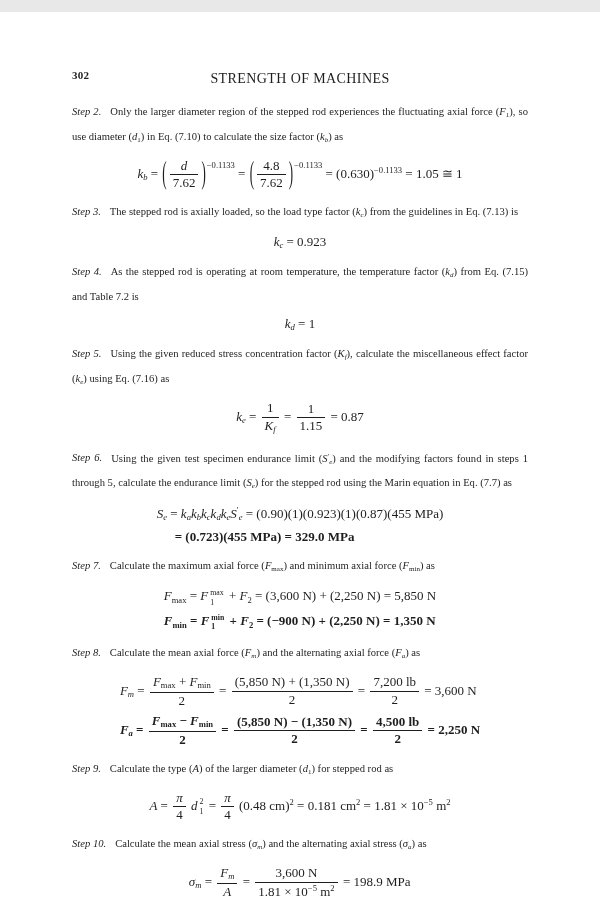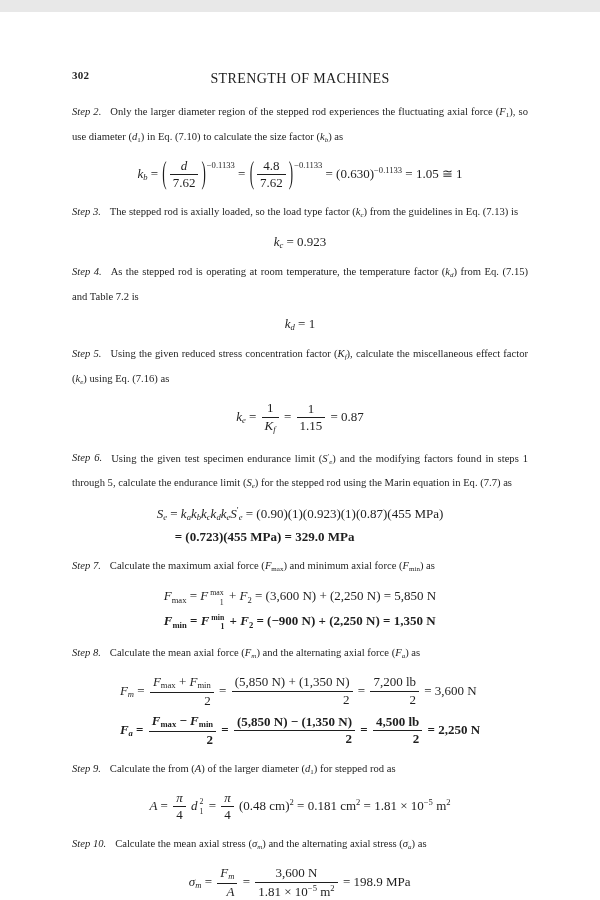--- a/index.html
+++ b/index.html
@@ -23,21 +23,21 @@
   .i{font-style:italic;}
   .sub{font-size:0.66em;vertical-align:-0.28em;}
   .sup{font-size:0.66em;vertical-align:0.55em;}
   .sup.hi{vertical-align:1.2em;}
   .eq,.eqgroup{margin:8px 0 0 0;text-align:center;font-size:13px;line-height:1.25;}
   .eqlines{display:inline-block;text-align:left;}
   .eqline + .eqline{margin-top:6px;font-weight:bold;}
   .eqline.indent{padding-left:18px;}
   .frac{display:inline-block;vertical-align:middle;text-align:center;margin:0 2px;line-height:1.12;}
   .frac>.num{display:block;padding:0 3px 1px 3px;border-bottom:0.9px solid #1e1e1e;}
-  .frac>.den{display:block;padding:1px 3px 0 3px;text-align:right;}
+  .frac>.den{display:block;padding:1px 3px 0 3px;}
   .frac.stk{font-size:0.6em;vertical-align:-0.5em;margin:0 1px;text-align:left;line-height:1.2;}
   .frac.stk>.num{border-bottom:none;padding:0 1px;}
   .frac.stk>.den{padding:0 1px;}
   .bigp{display:inline-block;transform:scaleY(2.5);transform-origin:50% 55%;padding:0 1px;}
 </style>
 </head>
 <body>
 
 <div class="page">
 
@@ -75,21 +75,21 @@
   </div>
 
   <p class="para"><span class="lbl">Step 8.</span><span>Calculate the mean axial force (</span><span class="i">F</span><span class="i sub">m</span><span>) and the alternating axial force (</span><span class="i">F</span><span class="i sub">a</span><span>) as</span></p>
   <div class="eqgroup">
     <div class="eqlines">
       <div class="eqline"><span class="i">F</span><span class="i sub">m</span><span> = </span><span class="frac"><span class="num"><span class="i">F</span><span class="sub">max</span><span> + </span><span class="i">F</span><span class="sub">min</span></span><span class="den"><span>2</span></span></span><span> = </span><span class="frac"><span class="num"><span>(5,850 N) + (1,350 N)</span></span><span class="den"><span>2</span></span></span><span> = </span><span class="frac"><span class="num"><span>7,200 lb</span></span><span class="den"><span>2</span></span></span><span> = 3,600 N</span></div>
       <div class="eqline"><span class="i">F</span><span class="i sub">a</span><span> = </span><span class="frac"><span class="num"><span class="i">F</span><span class="sub">max</span><span> − </span><span class="i">F</span><span class="sub">min</span></span><span class="den"><span>2</span></span></span><span> = </span><span class="frac"><span class="num"><span>(5,850 N) − (1,350 N)</span></span><span class="den"><span>2</span></span></span><span> = </span><span class="frac"><span class="num"><span>4,500 lb</span></span><span class="den"><span>2</span></span></span><span> = 2,250 N</span></div>
     </div>
   </div>
 
-  <p class="para"><span class="lbl">Step 9.</span><span>Calculate the from (</span><span class="i">A</span><span>) of the larger diameter (</span><span class="i">d</span><span class="sub">1</span><span>) for stepped rod as</span></p>
+  <p class="para"><span class="lbl">Step 9.</span><span>Calculate the type (</span><span class="i">A</span><span>) of the larger diameter (</span><span class="i">d</span><span class="sub">1</span><span>) for stepped rod as</span></p>
   <div class="eq"><span class="i">A</span><span> = </span><span class="frac"><span class="num"><span class="i">π</span></span><span class="den"><span>4</span></span></span><span> </span><span class="i">d</span><span class="frac stk"><span class="num"><span>2</span></span><span class="den"><span>1</span></span></span><span> = </span><span class="frac"><span class="num"><span class="i">π</span></span><span class="den"><span>4</span></span></span><span> (0.48 cm)</span><span class="sup">2</span><span> = 0.181 cm</span><span class="sup">2</span><span> = 1.81 × 10</span><span class="sup">−5</span><span> m</span><span class="sup">2</span></div>
 
   <p class="para"><span class="lbl">Step 10.</span><span>Calculate the mean axial stress (</span><span class="i">σ</span><span class="i sub">m</span><span>) and the alternating axial stress (</span><span class="i">σ</span><span class="i sub">a</span><span>) as</span></p>
   <div class="eqgroup">
     <div class="eqlines">
       <div class="eqline"><span class="i">σ</span><span class="i sub">m</span><span> = </span><span class="frac"><span class="num"><span class="i">F</span><span class="i sub">m</span></span><span class="den"><span class="i">A</span></span></span><span> = </span><span class="frac"><span class="num"><span>3,600 N</span></span><span class="den"><span>1.81 × 10</span><span class="sup">−5</span><span> m</span><span class="sup">2</span></span></span><span> = 198.9 MPa</span></div>
       <div class="eqline"><span class="i">σ</span><span class="i sub">a</span><span> = </span><span class="frac"><span class="num"><span class="i">F</span><span class="i sub">a</span></span><span class="den"><span class="i">A</span></span></span><span> = </span><span class="frac"><span class="num"><span>2,250 N</span></span><span class="den"><span>1.81 × 10</span><span class="sup">−5</span><span> m</span><span class="sup">2</span></span></span><span> = 124.3 MPa</span></div>
     </div>
   </div>
 

